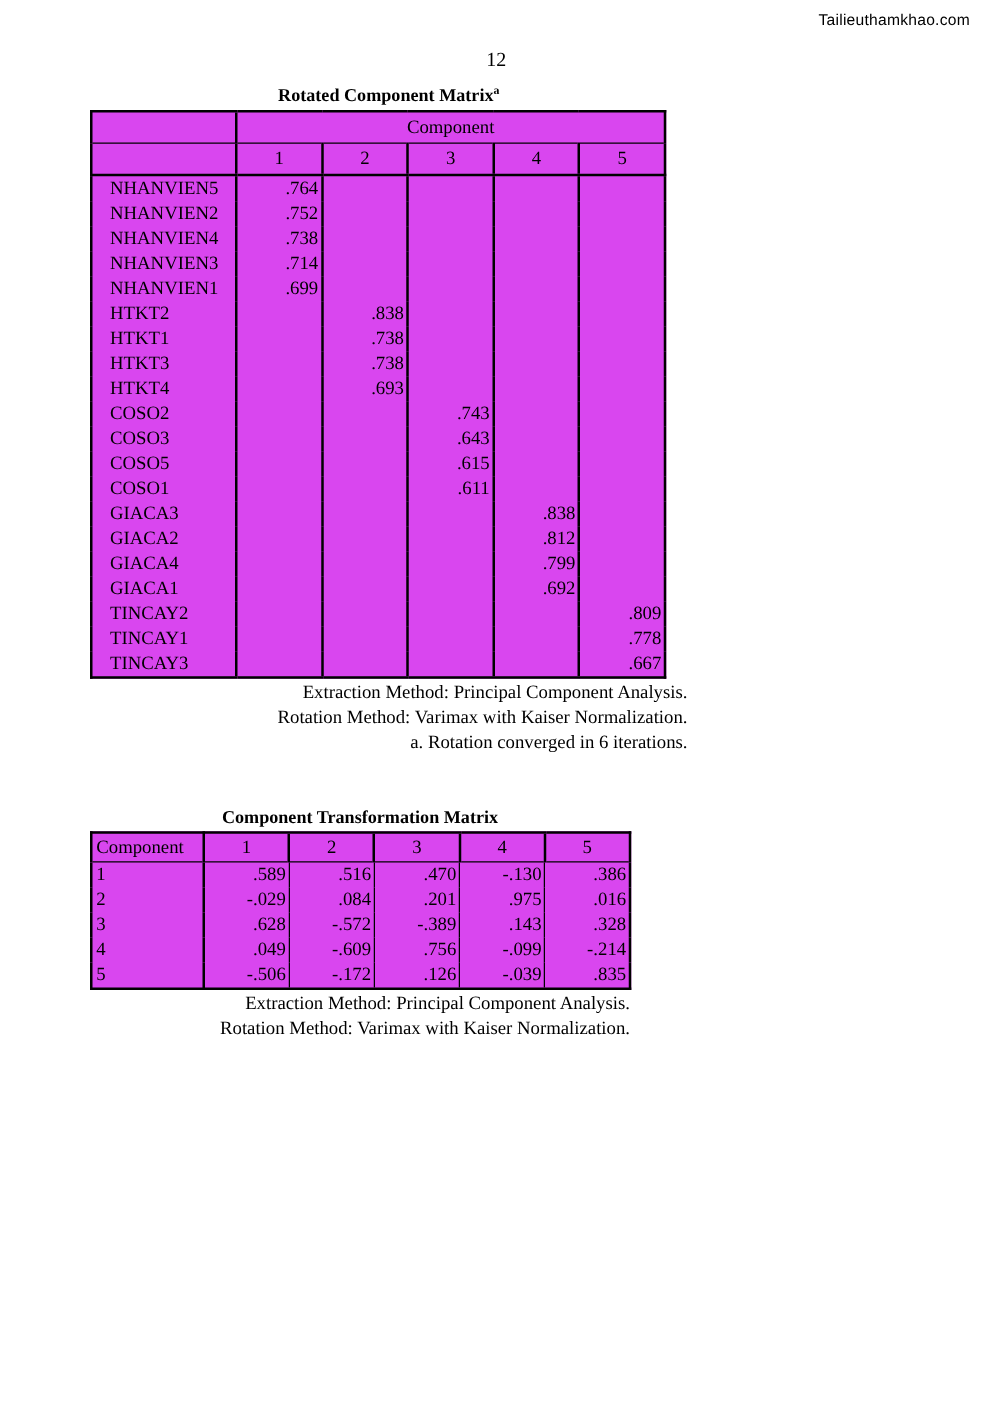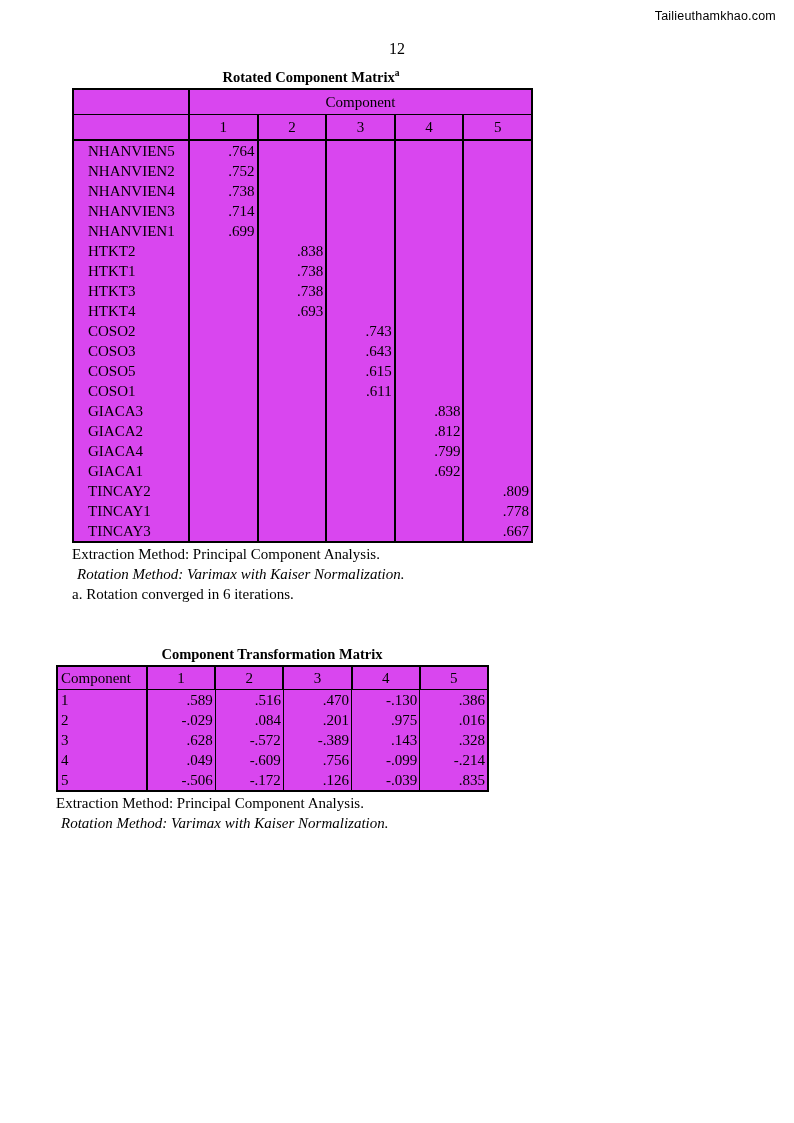--- a/index.html
+++ b/index.html
@@ -36,21 +36,21 @@
     width: 794px;
     text-align: center;
     font-size: 16px;
   }
 
   
   .table-block {
     position: absolute;
   }
   #block-rotated { left: 72px; top: 68px; width: 478px; }
-  #block-transform { left: 56px; top: 645px; width: 432px; }
+  #block-transform { left: 72px; top: 645px; width: 432px; }
 
   .table-title {
     font-weight: bold;
     font-size: 14.5px;
     text-align: center;
     line-height: 18px;
     margin: 0 0 2px 0;
     font-family: "Liberation Serif", "DejaVu Serif", serif;
   }
   .table-title sup {
@@ -152,22 +152,22 @@
   #tbl-transform td.cell-data.last { border-right: 2px solid #000; }
   #tbl-transform tr.body-first td { border-top: 0; }
   #tbl-transform tr.body-last td { border-bottom: 2px solid #000; }
 
   
   .footnotes {
     font-size: 15px;
     line-height: 20px;
     margin-top: 1px;
   }
-  .footnotes .fn { white-space: nowrap; }
-  .footnotes .fn.indent { padding-left: 5px; font-style: italic; }
+  .footnotes .fn { white-space: nowrap; text-align: right; }
+  .footnotes .fn.indent { padding-left: 5px; }
 </style>
 </head>
 <body>
 
 <div class="watermark">Tailieuthamkhao.com</div>
 
 <div class="page-number">12</div>
 
 <div class="table-block" id="block-rotated">
   <div class="table-title">

